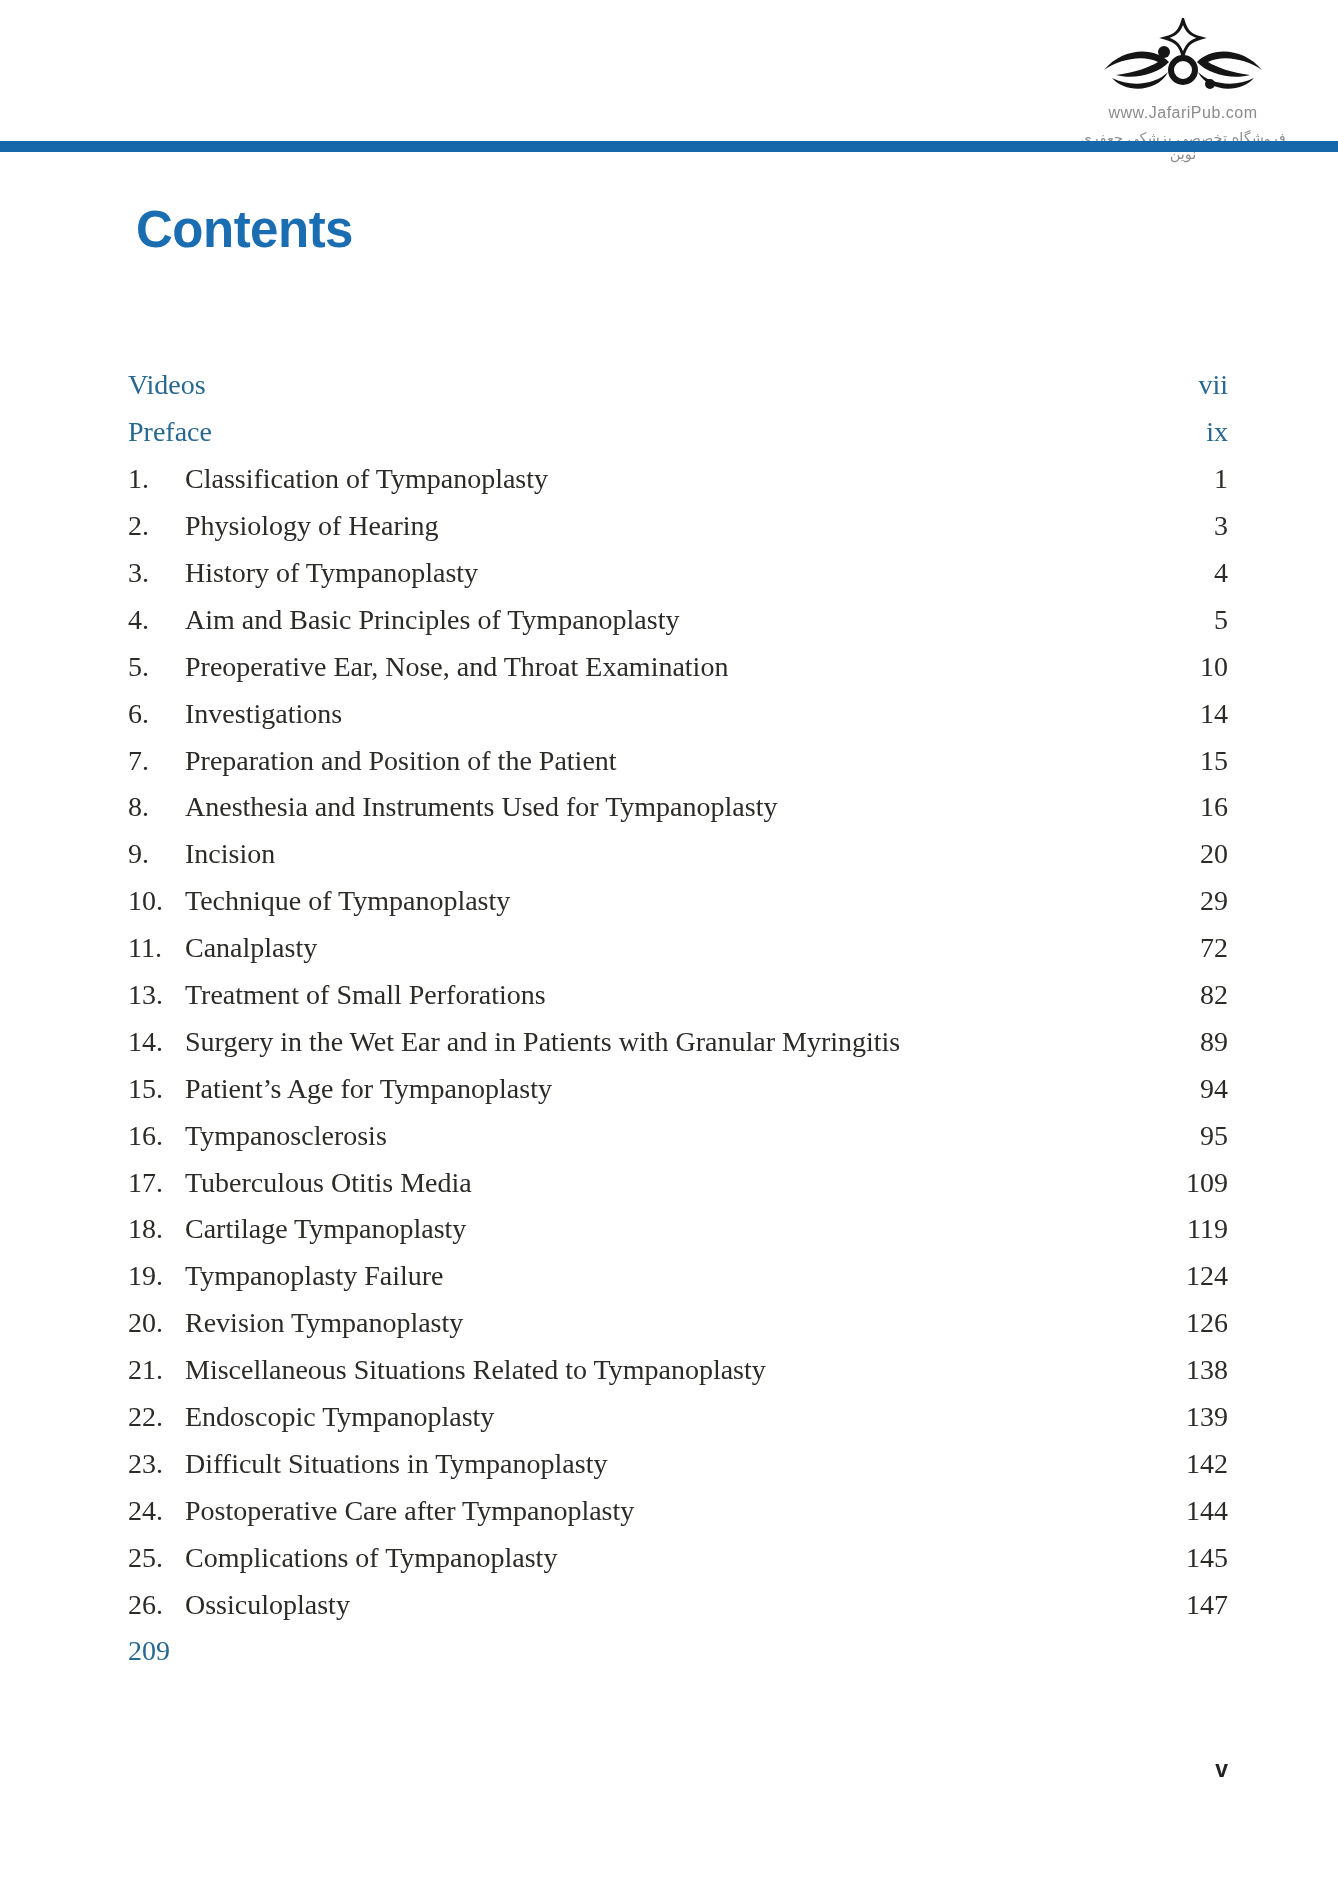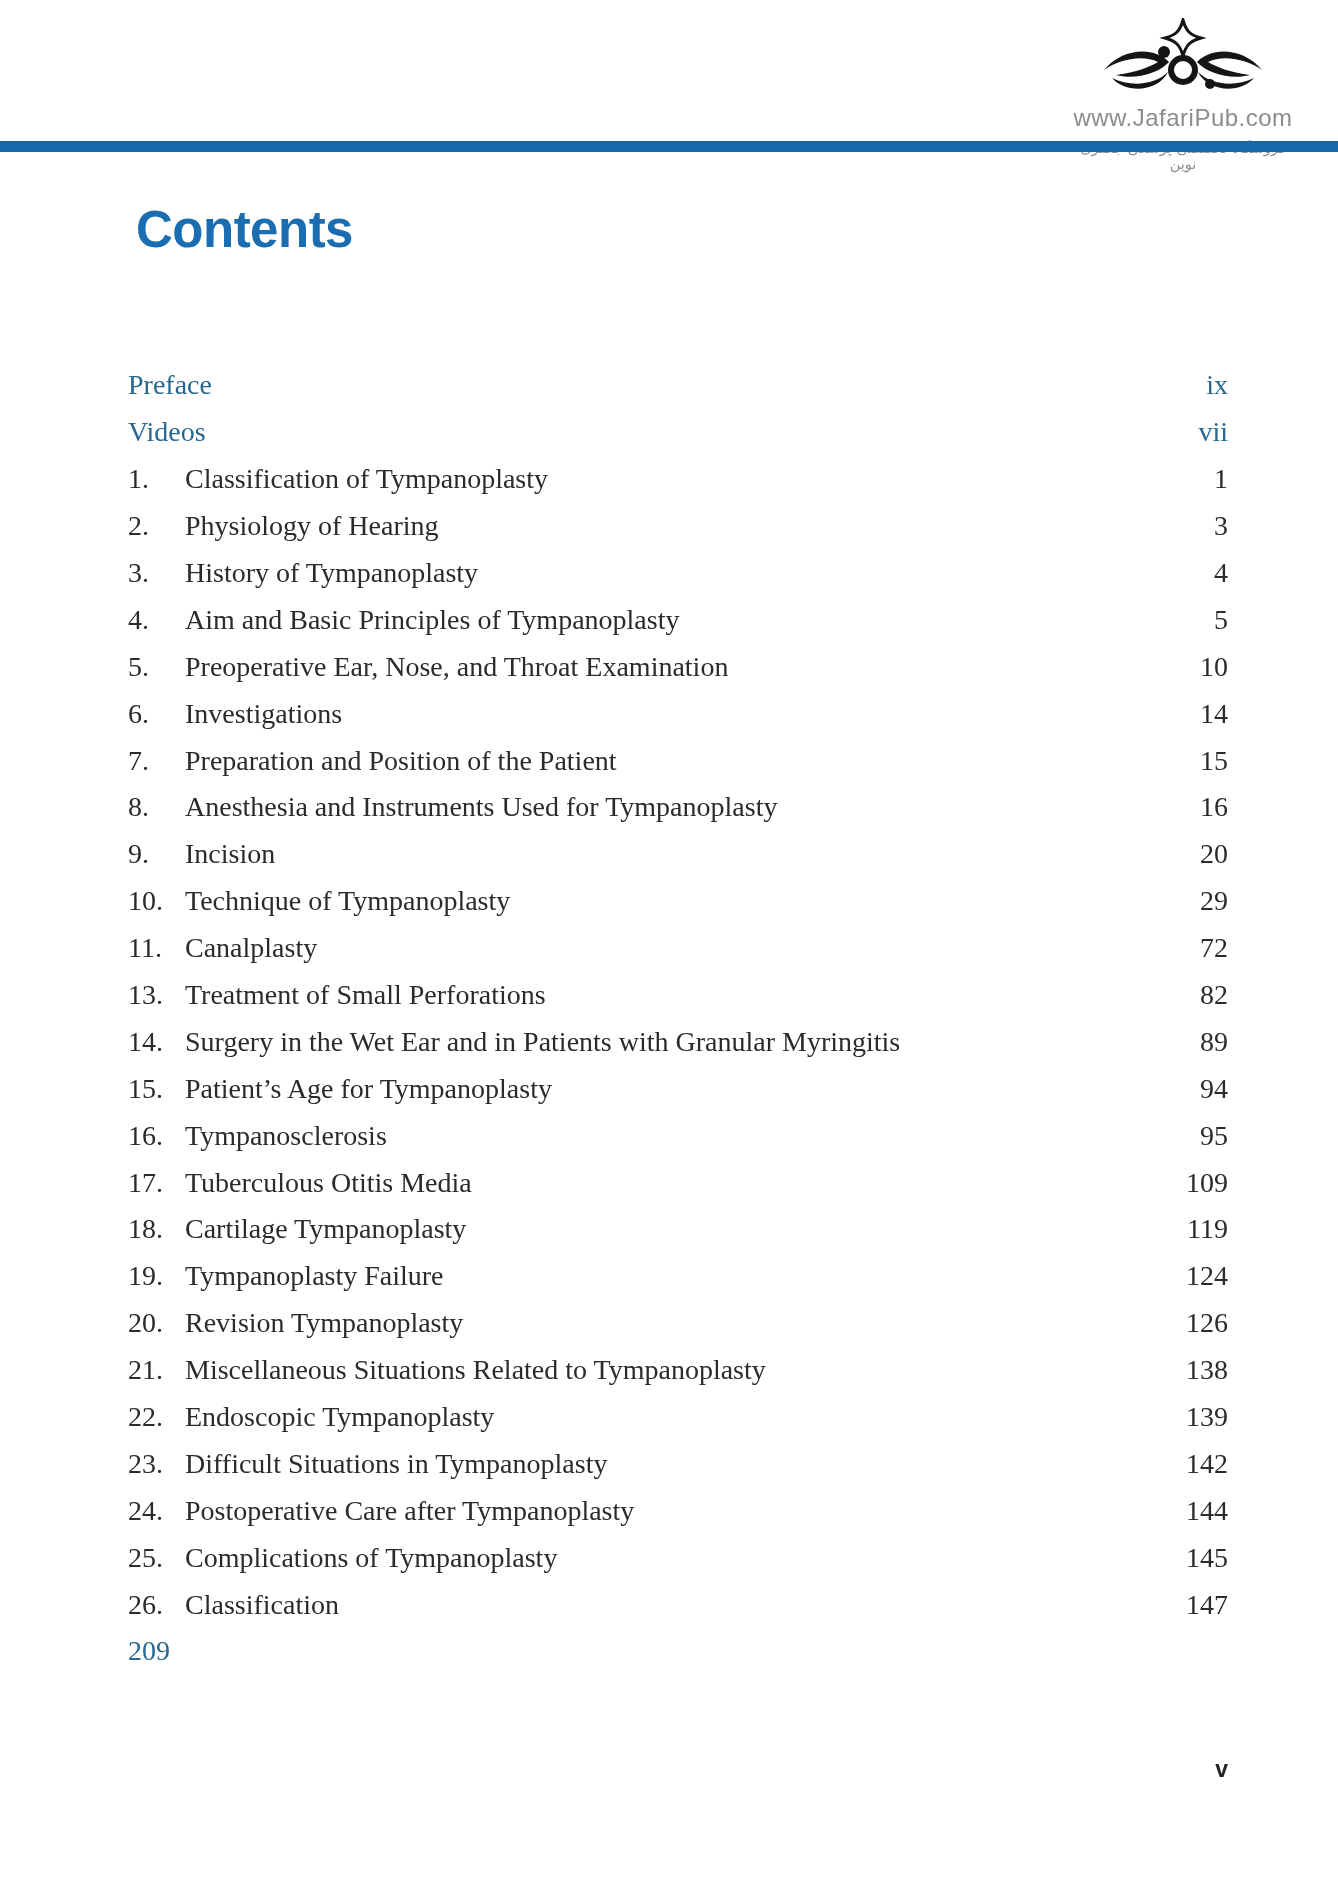--- a/index.html
+++ b/index.html
@@ -14,21 +14,21 @@
   .brand{
     position:absolute;
     top:18px;right:40px;
     width:230px;
     text-align:center;
   }
   .brand svg{display:block;margin:0 auto;}
   .brand-url{
     margin-top:2px;
     font-family:"Liberation Sans","DejaVu Sans",sans-serif;
-    font-size:24px;
+    font-size:16px;
     color:#8c8c8c;
     letter-spacing:0.5px;
   }
   .brand-tagline{
     margin-top:8px;
     direction:rtl;
     font-family:"DejaVu Sans","Liberation Sans",sans-serif;
     font-size:14.5px;
     color:#8f8f8f;
   }
@@ -109,26 +109,26 @@
     <div class="brand-url">www.JafariPub.com</div>
     <div class="brand-tagline">فروشگاه تخصصی پزشکی جعفری نوین</div>
   </div>
 
   <div class="rule"></div>
 
   <h1 class="doc-title">Contents</h1>
 
   <div class="toc" id="toc-list">
       <div class="toc-row front">
+        <span class="title">Videos</span>
+        <span class="pg">vii</span>
+      </div>
+      <div class="toc-row front">
         <span class="title">Preface</span>
         <span class="pg">ix</span>
-      </div>
-      <div class="toc-row front">
-        <span class="title">Videos</span>
-        <span class="pg">vii</span>
       </div>
       <div class="toc-row">
         <span class="num">1.</span>
         <span class="title">Classification of Tympanoplasty</span>
         <span class="pg">1</span>
       </div>
       <div class="toc-row">
         <span class="num">2.</span>
         <span class="title">Physiology of Hearing</span>
         <span class="pg">3</span>
@@ -238,21 +238,21 @@
         <span class="title">Postoperative Care after Tympanoplasty</span>
         <span class="pg">144</span>
       </div>
       <div class="toc-row">
         <span class="num">25.</span>
         <span class="title">Complications of Tympanoplasty</span>
         <span class="pg">145</span>
       </div>
       <div class="toc-row">
         <span class="num">26.</span>
-        <span class="title">Classification</span>
+        <span class="title">Ossiculoplasty</span>
         <span class="pg">147</span>
       </div>
       <div class="toc-row front">
         <span class="pg">209</span>
       </div>
     </div>
 
   <div class="folio">v</div>
 
 </div>

